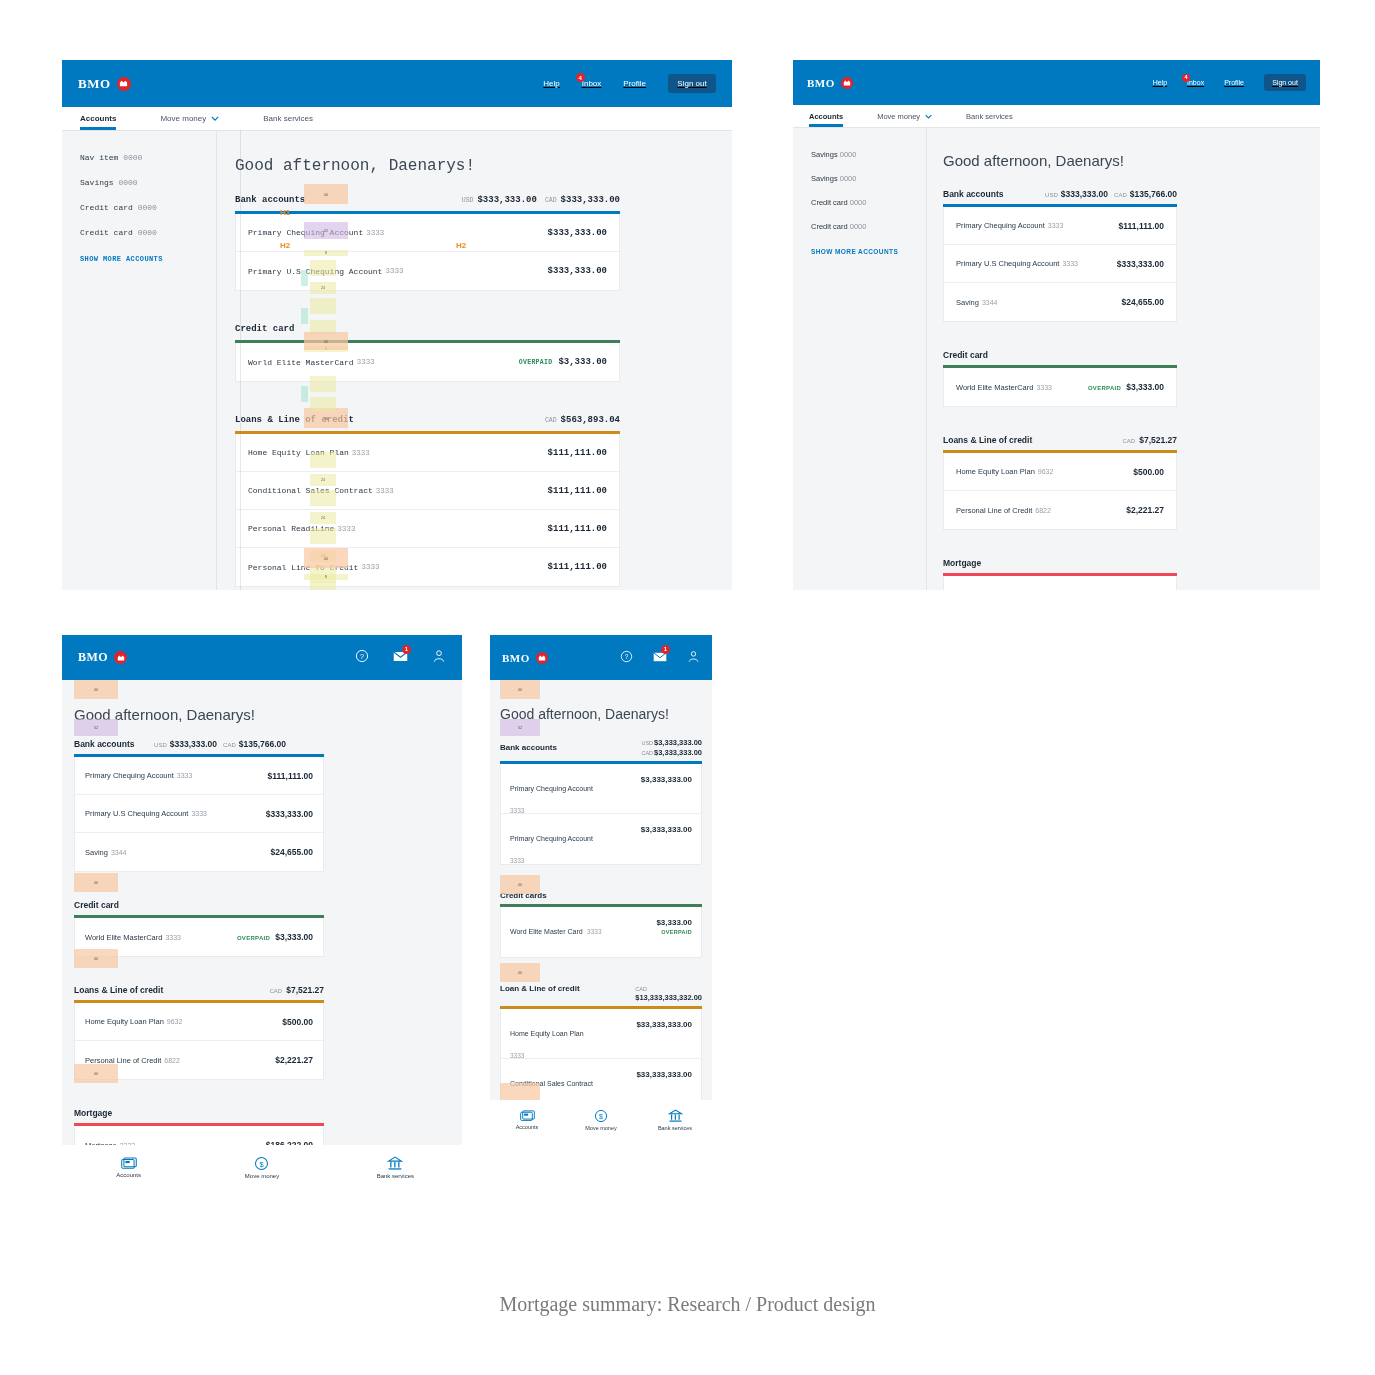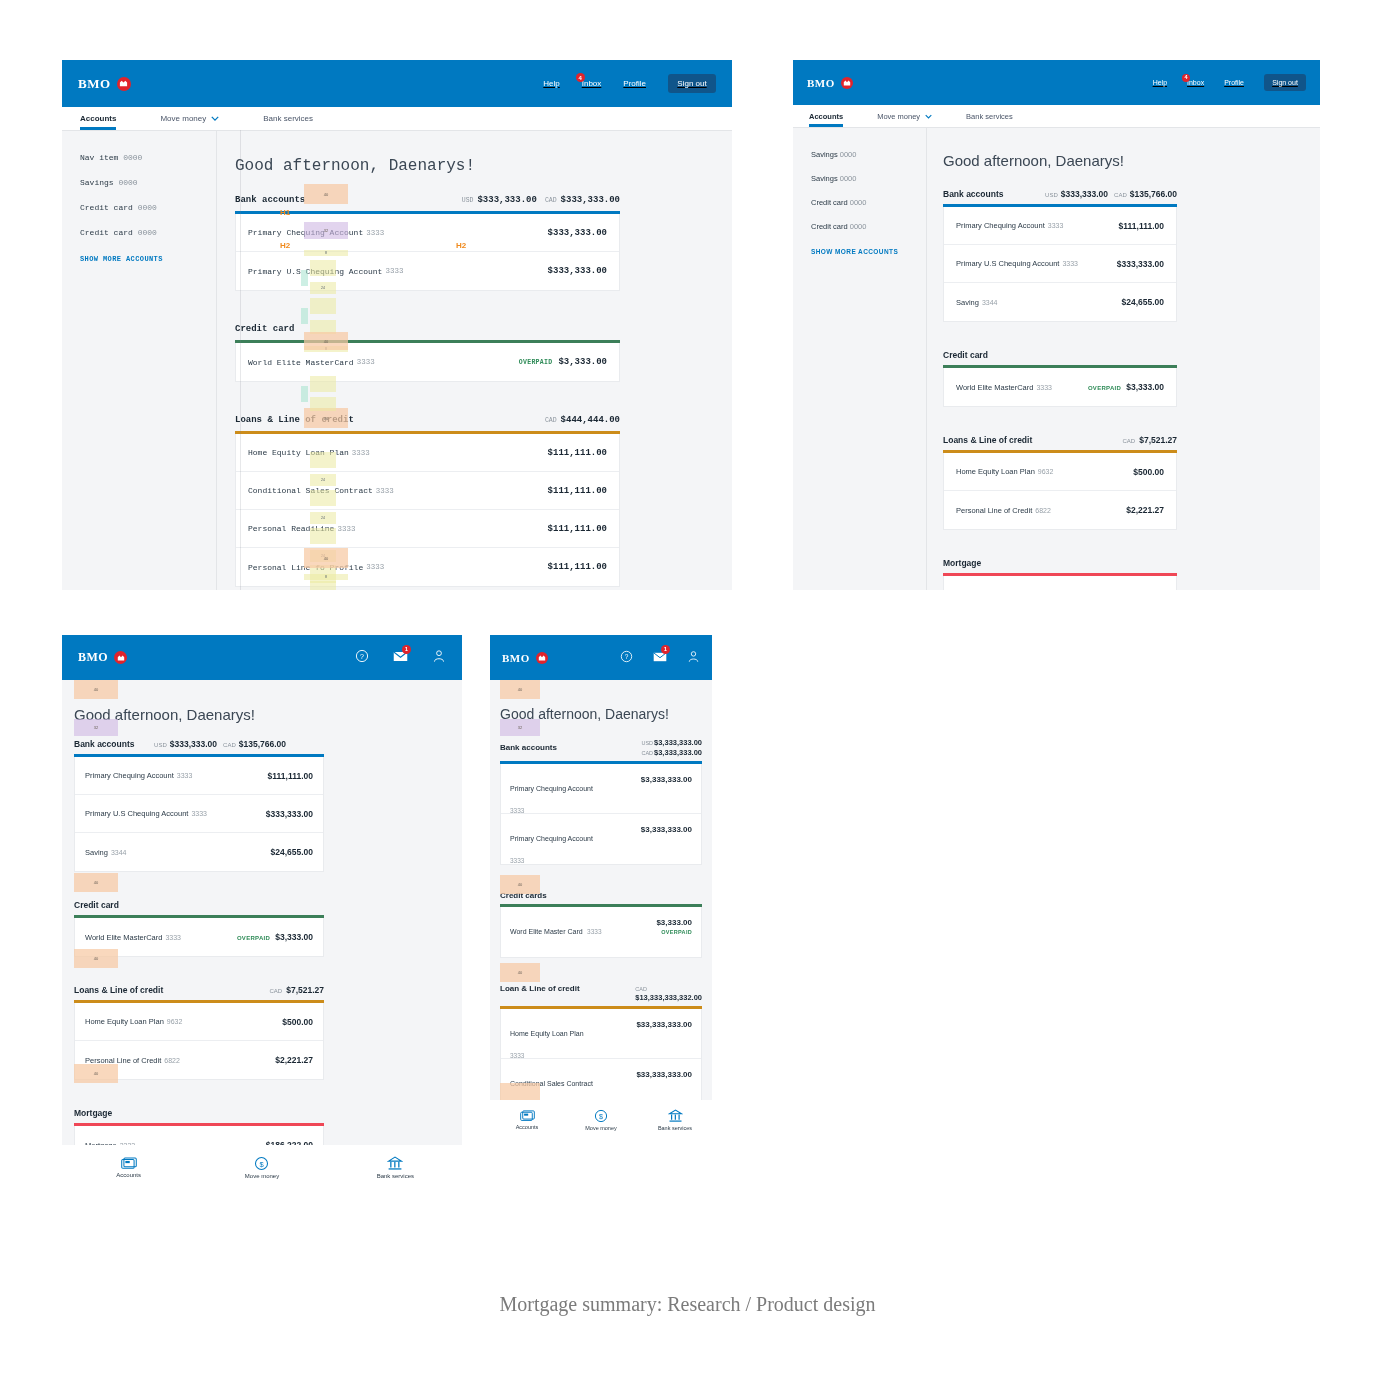--- a/index.html
+++ b/index.html
@@ -191,21 +191,21 @@
             <span class="overpaid" style="font-size:6.5px;">OVERPAID</span>
             <span class="row-amt" style="font-size:9px;">$3,333.00</span>
           </span>
         </div>
       </div>
 
       <div class="sec-head" style="margin-top:33px;">
         <span class="sec-title" style="font-size:9px;">Loans &amp; Line of credit</span>
         <span class="sec-totals" style="font-size:9px;gap:4px;">
           <span class="cur" style="font-size:6.5px;">CAD</span>
-          <span class="amt">$444,444.00</span>
+          <span class="amt">$563,893.04</span>
         </span>
       </div>
       <div class="rule loans" style="margin-top:6px;"></div>
       <div class="card">
         <div class="row" style="height:38px;padding:0 12px;">
           <span class="acct-name" style="font-size:8px;">Home Equity Loan Plan</span>
           <span class="acct-num" style="font-size:7.5px;margin-left:3px;">3333</span>
           <span class="row-right">
               <span class="row-amt" style="font-size:9px;">$111,111.00</span>
             </span>
@@ -218,21 +218,21 @@
             </span>
         </div>
         <div class="row" style="height:38px;padding:0 12px;">
           <span class="acct-name" style="font-size:8px;">Personal ReadiLine</span>
           <span class="acct-num" style="font-size:7.5px;margin-left:3px;">3333</span>
           <span class="row-right">
               <span class="row-amt" style="font-size:9px;">$111,111.00</span>
             </span>
         </div>
         <div class="row" style="height:38px;padding:0 12px;">
-          <span class="acct-name" style="font-size:8px;">Personal Line fo Profile</span>
+          <span class="acct-name" style="font-size:8px;">Personal Line fo Credit</span>
           <span class="acct-num" style="font-size:7.5px;margin-left:3px;">3333</span>
           <span class="row-right">
               <span class="row-amt" style="font-size:9px;">$111,111.00</span>
             </span>
         </div>
       </div>
 
     </div>
   </div>
 

